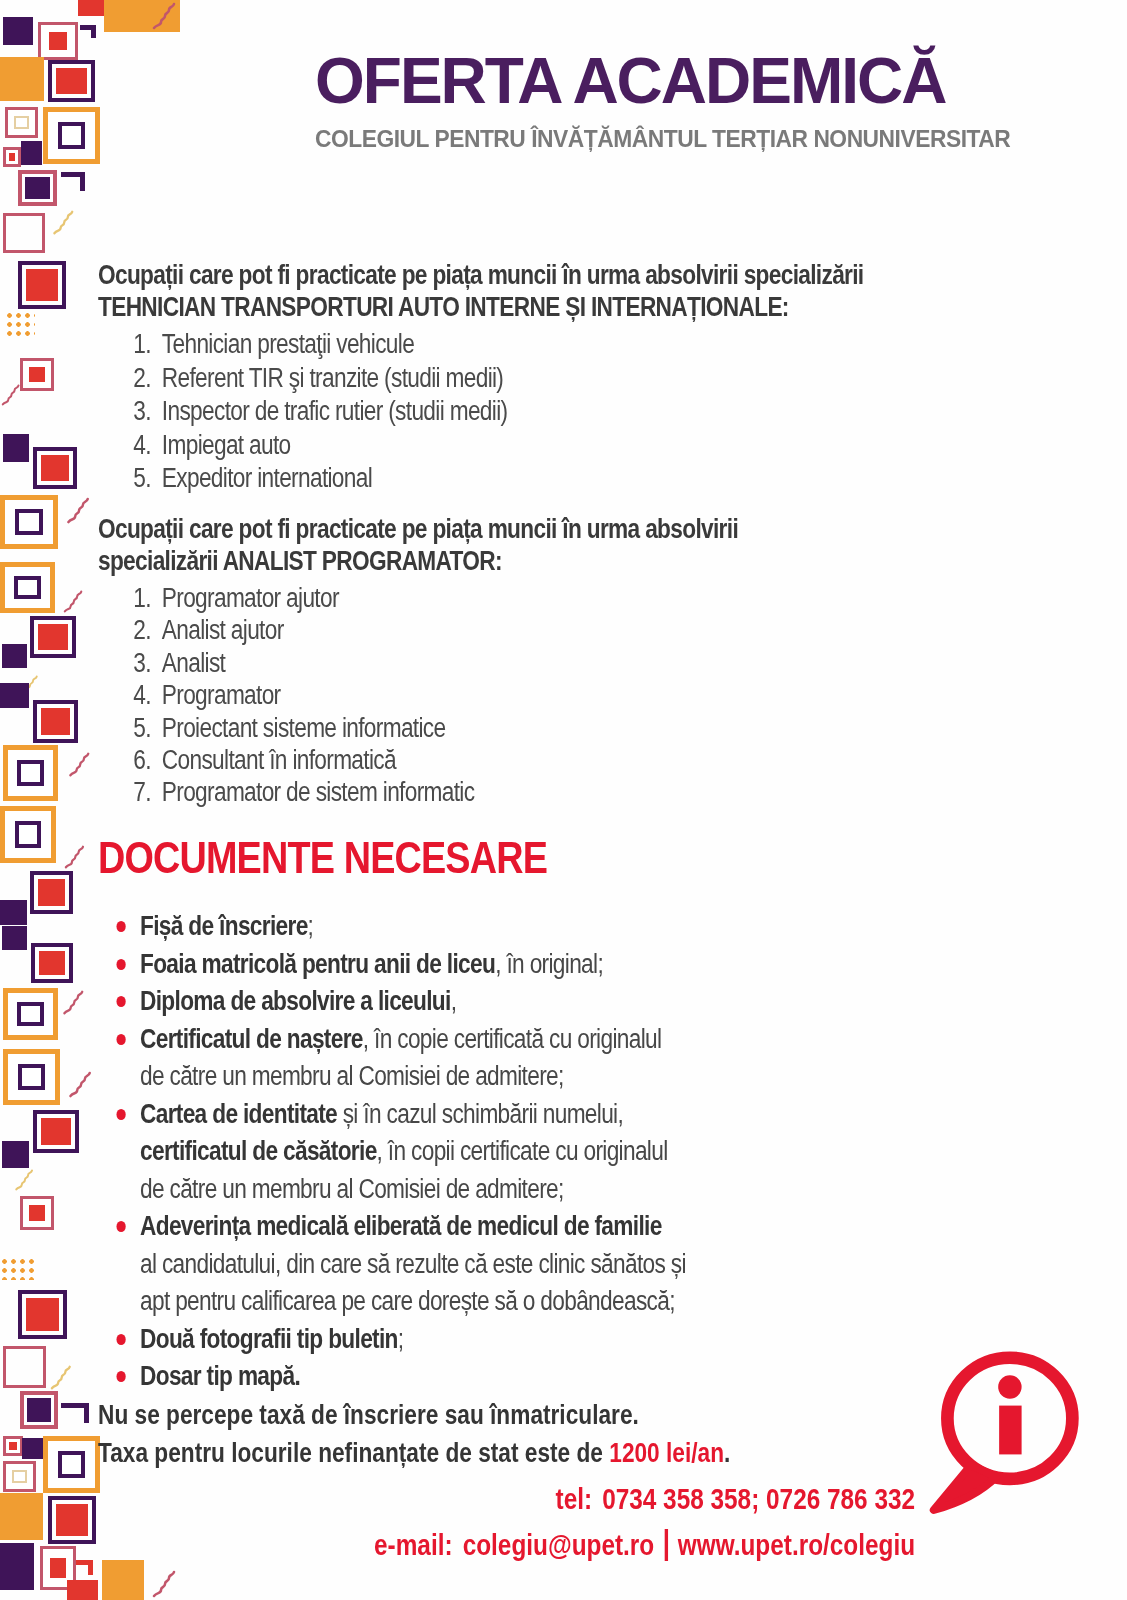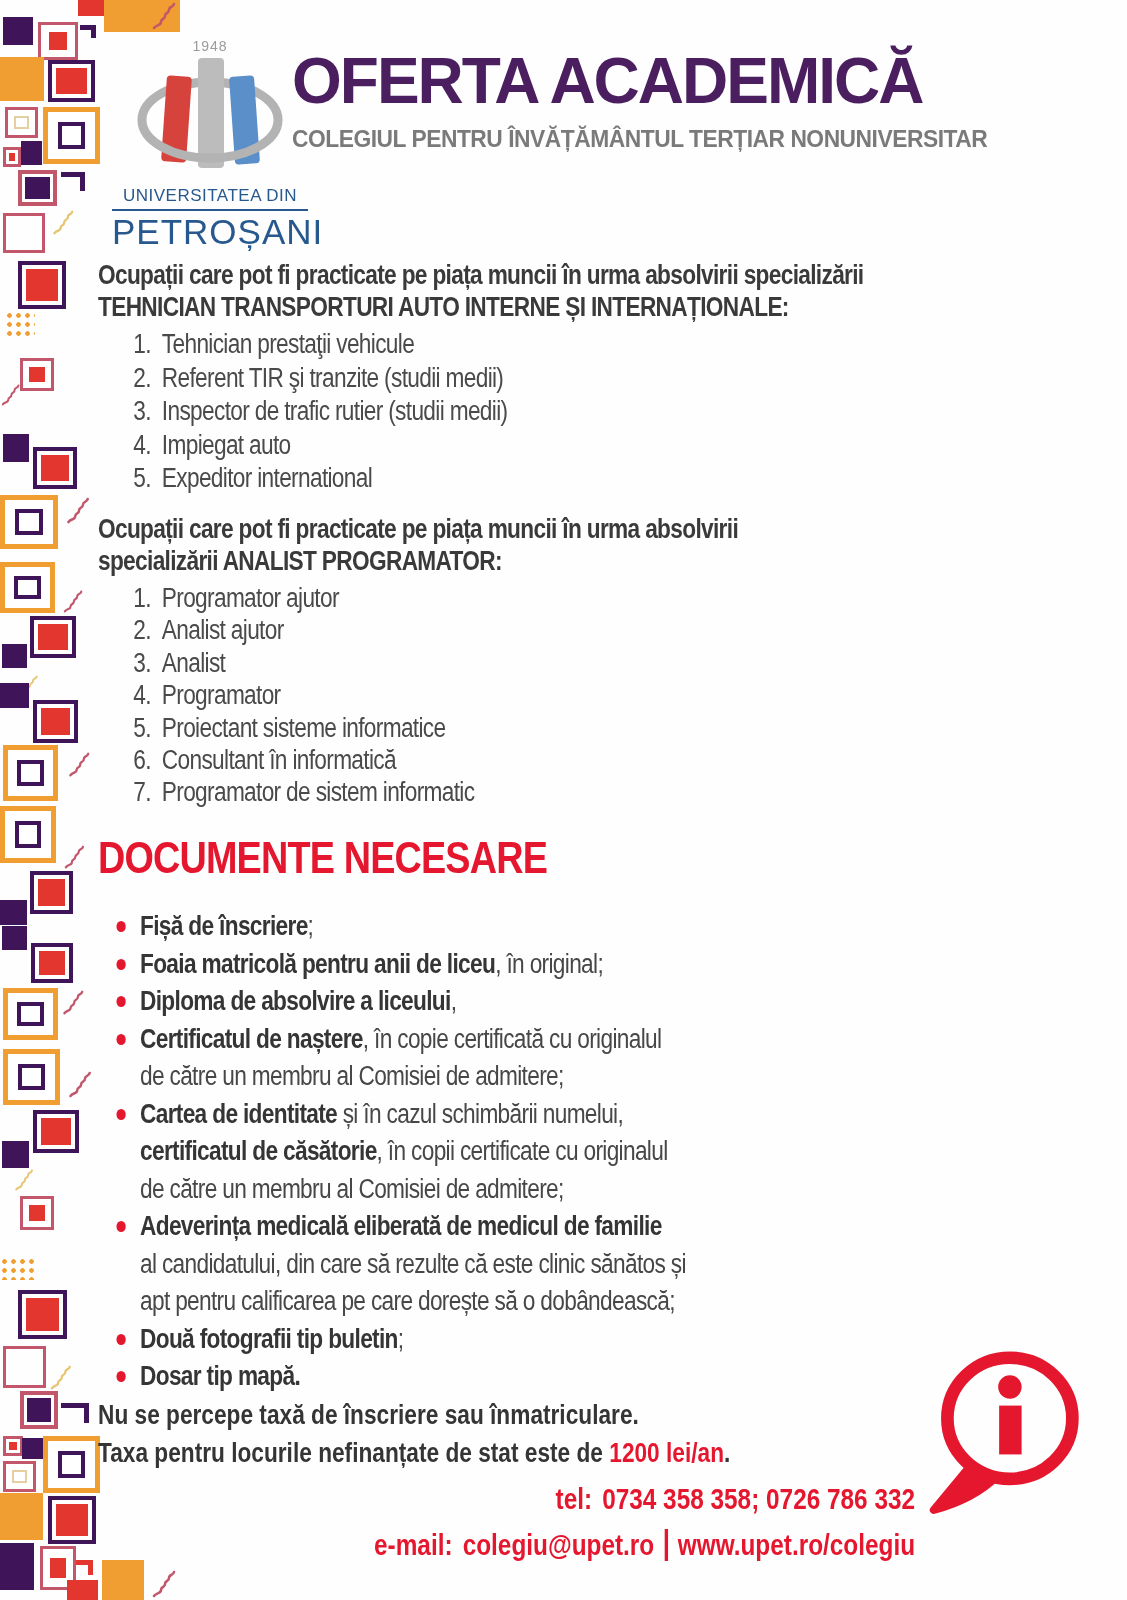--- a/index.html
+++ b/index.html
@@ -25,21 +25,21 @@
   .rif > span { width:55%; height:55%; background:var(--decor-red); display:block; }
   .cornerP { border-top:5px solid var(--decor-purple); border-right:5px solid var(--decor-purple); }
   .cornerR { border-top:5px solid var(--decor-red); border-right:5px solid var(--decor-red); }
   .dots { background-image:radial-gradient(var(--decor-orange) 2px, transparent 2.6px); background-size:9px 9px; }
 
   
   .logo { position:absolute; left:112px; top:38px; width:196px; text-align:center; }
   .logo-year { font-size:14px; color:#9b9b9b; letter-spacing:1px; }
   .logo-univ { font-size:17px; color:var(--logo-blue); letter-spacing:0.5px; margin-top:2px; }
   .logo-city { font-size:35px; color:var(--logo-blue); letter-spacing:1px; border-top:2px solid var(--logo-blue); margin-top:3px; padding-top:1px; }
-  .title-block { position:absolute; left:292px; top:44px; width:680px; }
+  .title-block { position:absolute; left:315px; top:44px; width:680px; }
   .title { color:var(--title-purple); font-weight:800; font-size:64px; line-height:75px; letter-spacing:-2px; white-space:nowrap; }
   .title .tline { display:inline-block; transform-origin:0 50%; }
   .title .t2 { transform:scaleX(.90); }
   .subtitle { color:var(--subtitle-gray); font-weight:700; font-size:24px; letter-spacing:-0.5px; margin-top:6px; white-space:nowrap; transform:scaleX(.95); transform-origin:0 0; }
 
   
   .sec { position:absolute; left:98px; transform:scaleX(.84); transform-origin:0 0; white-space:nowrap; }
   .sec-heading { font-size:27px; font-weight:700; color:#3a3a3a; line-height:31.5px; letter-spacing:-0.8px; }
   .num-list { list-style:none; margin:5px 0 0 0; padding:0 0 0 42px; font-size:27px; color:#4a4a4a; letter-spacing:-0.8px; }
   .num-list li { display:flex; }
@@ -188,32 +188,20 @@
         <span></span>
       </span>
       <span class="d cornerR" style="left: 76px; top: 1560px; width: 17px; height: 15px;"></span>
       <span class="d rf" style="left: 67px; top: 1580px; width: 31px; height: 20px;"></span>
       <span class="d of" style="left: 102px; top: 1560px; width: 42px; height: 40px;"></span>
       <svg viewBox="0 0 30 28" class="d" style="left: 152px; top: 1570px; width: 30px; height: 28px;">
         <path d="M2 26 C5 22 9 24 9 20 C9 16 13 18 13 14 C13 10 17 12 17 8 C17 4 21 6 22 2" fill="none" stroke-width="2.6" stroke-linecap="round" style="stroke: var(--decor-pink);"></path>
       </svg>
     </div>
 
-  <div class="logo">
-    <div class="logo-year">1948</div>
-    <svg width="196" height="126" viewBox="0 0 196 126">
-      <path d="M30 66 A68 38 0 0 1 166 66" fill="none" stroke="var(--logo-ring-gray)" stroke-width="9"></path>
-      <rect x="52" y="22" width="25" height="86" rx="4" fill="var(--logo-pillar-red)" transform="rotate(4 64 65)"></rect>
-      <rect x="86" y="4" width="26" height="110" rx="4" fill="var(--logo-pillar-gray)"></rect>
-      <rect x="120" y="22" width="25" height="88" rx="4" fill="var(--logo-pillar-blue)" transform="rotate(-4 132 66)"></rect>
-      <path d="M30 66 A68 38 0 0 0 166 66" fill="none" stroke="var(--logo-ring-gray)" stroke-width="9"></path>
-    </svg>
-    <div class="logo-univ">UNIVERSITATEA DIN</div>
-    <div class="logo-city">PETROȘANI</div>
-  </div>
 
   <div class="title-block">
     <div class="title"><span class="tline t1">OFERTA ACADEMICĂ</span></div>
     <div class="subtitle">COLEGIUL PENTRU ÎNVĂȚĂMÂNTUL TERȚIAR NONUNIVERSITAR</div>
   </div>
 
   <section class="sec" style="top:260px;">
     <div class="sec-heading">
       <div>Ocupații care pot fi practicate pe piața muncii în urma absolvirii specializării</div>
       <div>TEHNICIAN TRANSPORTURI AUTO INTERNE ȘI INTERNAȚIONALE:</div>

